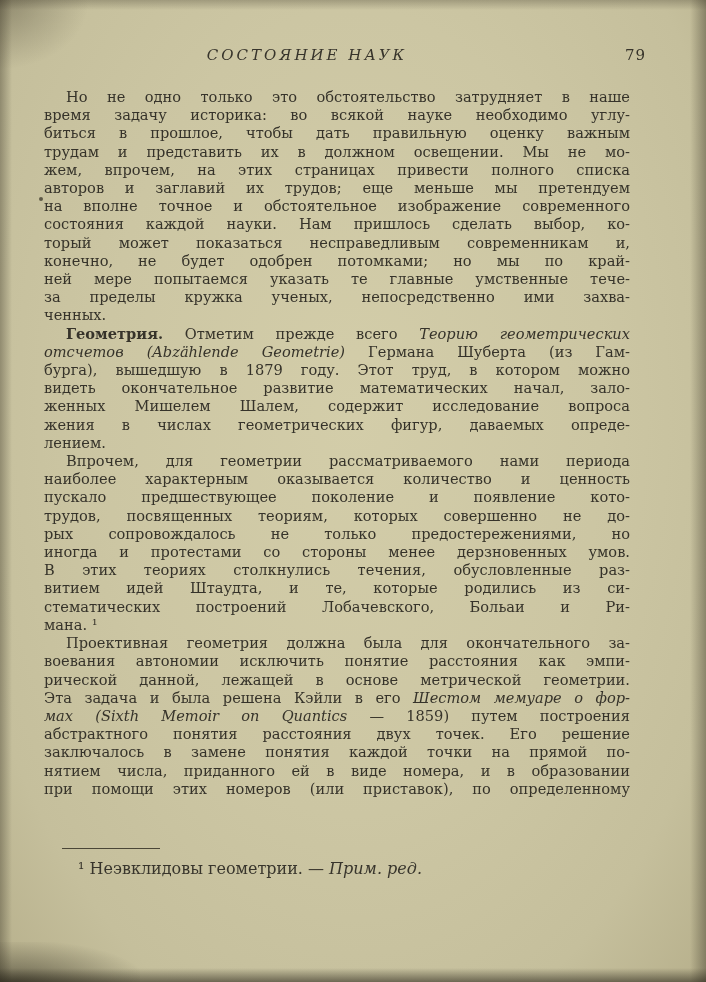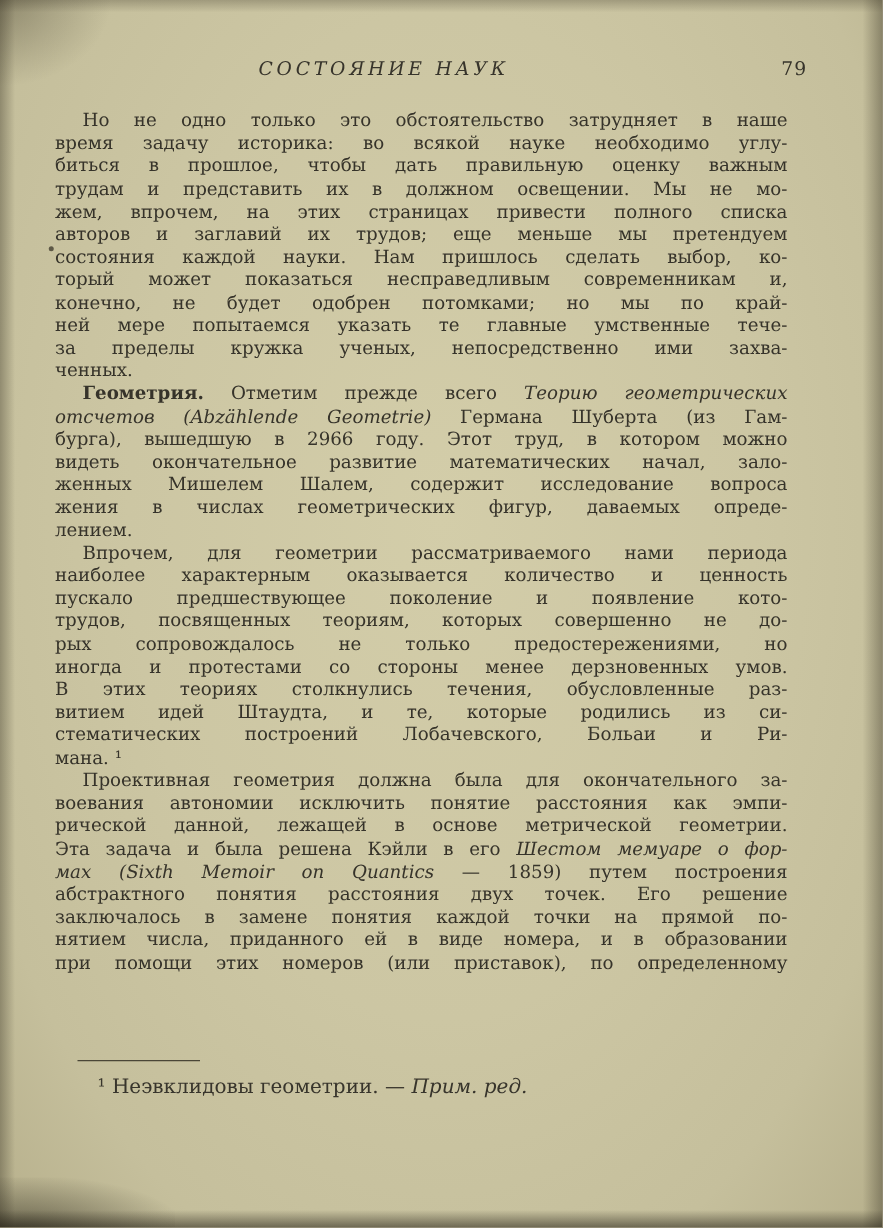--- a/index.html
+++ b/index.html
@@ -66,31 +66,32 @@
   </div>
 
   <div class="text-block" id="text-block">
       <div class="para">
         <div class="line indent"><span class="rm">Но не одно только это обстоятельство затрудняет в наше</span></div>
         <div class="line"><span class="rm">время задачу историка: во всякой науке необходимо углу-</span></div>
         <div class="line"><span class="rm">биться в прошлое, чтобы дать правильную оценку важным</span></div>
         <div class="line"><span class="rm">трудам и представить их в должном освещении. Мы не мо-</span></div>
         <div class="line"><span class="rm">жем, впрочем, на этих страницах привести полного списка</span></div>
         <div class="line"><span class="rm">авторов и заглавий их трудов; еще меньше мы претендуем</span></div>
+        <div class="line"><span class="rm">на вполне точное и обстоятельное изображение современного</span></div>
         <div class="line"><span class="rm">состояния каждой науки. Нам пришлось сделать выбор, ко-</span></div>
         <div class="line"><span class="rm">торый может показаться несправедливым современникам и,</span></div>
         <div class="line"><span class="rm">конечно, не будет одобрен потомками; но мы по край-</span></div>
         <div class="line"><span class="rm">ней мере попытаемся указать те главные умственные тече-</span></div>
         <div class="line"><span class="rm">за пределы кружка ученых, непосредственно ими захва-</span></div>
         <div class="line last"><span class="rm">ченных.</span></div>
       </div>
       <div class="para">
         <div class="line indent"><span class="bf">Геометрия.</span><span class="rm"> Отметим прежде всего </span><span class="it">Теорию геометрических</span></div>
         <div class="line"><span class="it">отсчетов (Abzählende Geometrie)</span><span class="rm"> Германа Шуберта (из Гам-</span></div>
-        <div class="line"><span class="rm">бурга), вышедшую в 2966 году. Этот труд, в котором можно</span></div>
+        <div class="line"><span class="rm">бурга), вышедшую в 1879 году. Этот труд, в котором можно</span></div>
         <div class="line"><span class="rm">видеть окончательное развитие математических начал, зало-</span></div>
         <div class="line"><span class="rm">женных Мишелем Шалем, содержит исследование вопроса</span></div>
         <div class="line"><span class="rm">жения в числах геометрических фигур, даваемых опреде-</span></div>
         <div class="line last"><span class="rm">лением.</span></div>
       </div>
       <div class="para">
         <div class="line indent"><span class="rm">Впрочем, для геометрии рассматриваемого нами периода</span></div>
         <div class="line"><span class="rm">наиболее характерным оказывается количество и ценность</span></div>
         <div class="line"><span class="rm">пускало предшествующее поколение и появление кото-</span></div>
         <div class="line"><span class="rm">трудов, посвященных теориям, которых совершенно не до-</span></div>

